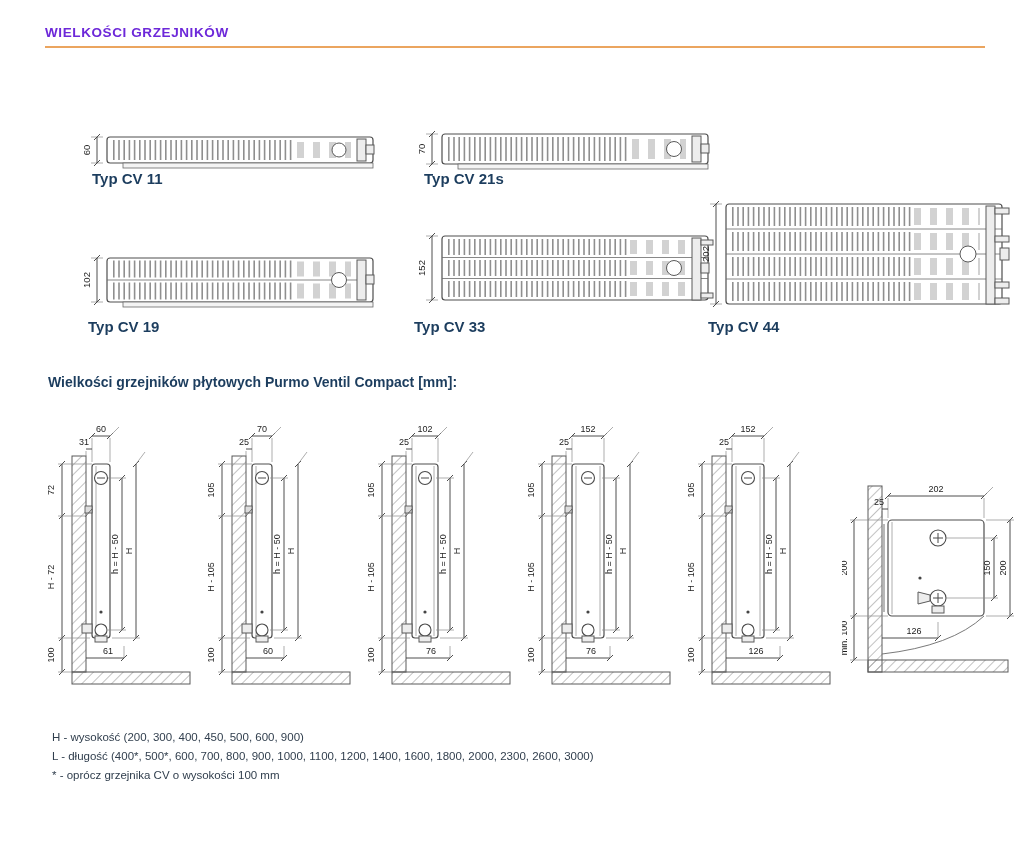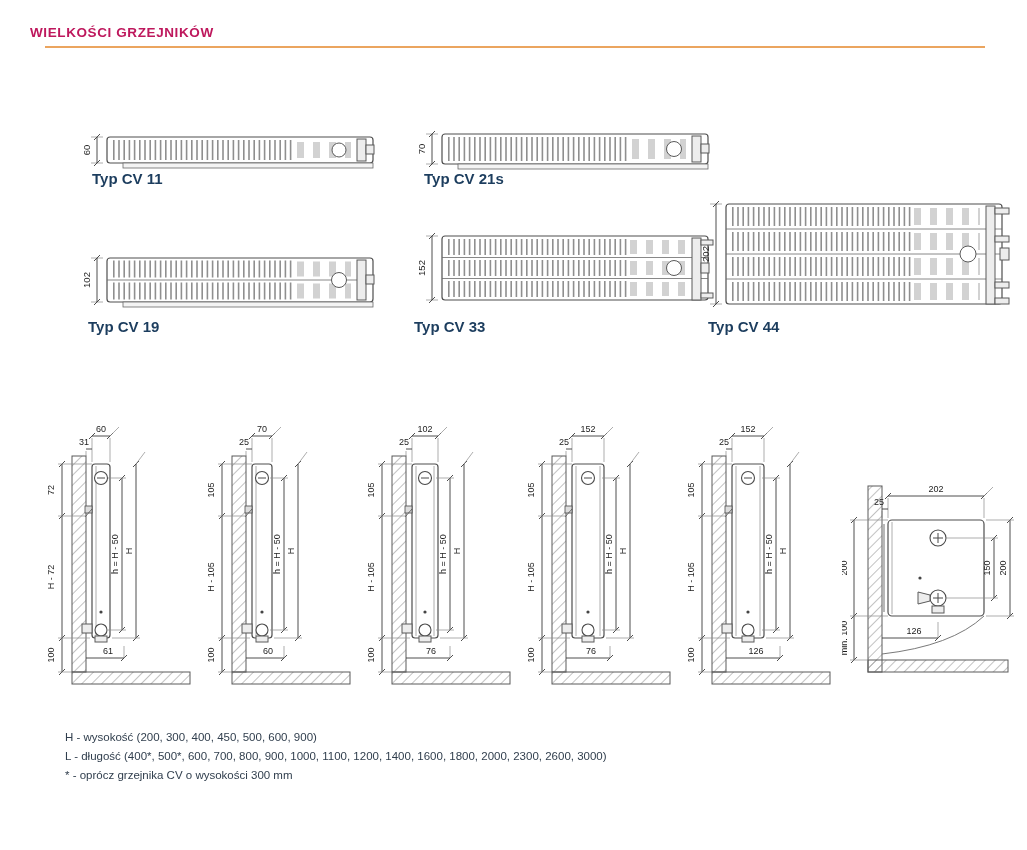--- a/index.html
+++ b/index.html
@@ -1,19 +1,19 @@
 <!DOCTYPE html>
 <html><head>
 <meta charset="utf-8">
 <style>
   html,body{margin:0;padding:0;background:#fff;}
   #page{position:relative;width:1027px;height:850px;background:#fff;overflow:hidden;
         font-family:"Liberation Sans",sans-serif;}
   .abs{position:absolute;}
-  #title{left:30px;top:25px;font-size:13.5px;font-weight:bold;letter-spacing:.6px;color:#be185d;}
+  #title{left:45px;top:25px;font-size:13.5px;font-weight:bold;letter-spacing:.6px;color:#6d28d9;}
   #title-rule{left:45px;top:46px;width:940px;height:0;border-top:2px solid #EBA55F;}
   .typ-label{font-size:15px;font-weight:bold;color:#1C3D5E;}
   #mid-heading{left:48px;top:374px;font-size:14px;font-weight:bold;color:#1C3D5E;}
   .legend-line{position:relative;font-size:11.5px;color:#303E4D;margin:0 0 7px 0;}
   svg{display:block;}
   .dim{stroke:#3a3a3a;stroke-width:.9;fill:none;}
   .ext{stroke:#8a8a8a;stroke-width:.7;fill:none;}
   .tk{stroke:#3a3a3a;stroke-width:.9;}
   .dt{font-family:"Liberation Sans",sans-serif;font-size:9px;fill:#1d1d1d;}
   .dt2{font-family:"Liberation Sans",sans-serif;font-size:9.5px;fill:#1d1d1d;}
@@ -146,20 +146,21 @@
     <circle cx="266" cy="58" r="8" fill="#fff" stroke="#5a5a5a"></circle>
     <rect x="284" y="10" width="9" height="98" class="part"></rect>
     <rect x="293" y="12" width="14" height="6" class="part"></rect>
     <rect x="293" y="40" width="14" height="6" class="part"></rect>
     <rect x="298" y="52" width="9" height="12" class="part"></rect>
     <rect x="293" y="86" width="14" height="6" class="part"></rect>
     <rect x="293" y="102" width="14" height="6" class="part"></rect>
   </svg>
   <div class="abs typ-label" style="left:708px;top:318px">Typ CV 44</div>
 
+  <div id="mid-heading" class="abs">Wielkości grzejników płytowych Purmo Ventil Compact [mm]:</div>
 
   <svg class="abs" style="left:38px;top:420px" width="165" height="282">
     <rect x="34" y="36" width="14" height="216" fill="url(#hatch)" stroke="#5a5a5a"></rect>
     <rect x="34" y="252" width="118" height="12" fill="url(#hatch)" stroke="#5a5a5a"></rect>
     <rect x="54" y="44" width="18" height="174" rx="3" class="outline"></rect>
     <line x1="58" y1="46" x2="58" y2="216" stroke="#9a9a9a" stroke-width="0.8"></line>
     <circle cx="63" cy="58" r="6.5" fill="#fff" stroke="#4a4a4a" stroke-width="1.1"></circle>
     <line x1="59" y1="58" x2="67" y2="58" stroke="#4a4a4a"></line>
     <circle cx="63" cy="210" r="6" fill="#fff" stroke="#4a4a4a" stroke-width="1.1"></circle>
     <rect x="57" y="216" width="12" height="6" class="part"></rect>
@@ -480,19 +481,19 @@
       <line x1="144" y1="44" x2="172" y2="44" class="ext"></line>
         <line x1="144" y1="140" x2="172" y2="140" class="ext"></line>
       <text class="dt" text-anchor="middle" transform="rotate(-90 164 92)" x="164" y="92">200</text>
       <line x1="40" y1="162" x2="96" y2="162" class="dim"></line>
       <line x1="93" y1="165" x2="99" y2="159" class="tk"></line>
       <line x1="96" y1="162" x2="96" y2="146" class="ext"></line>
       <text x="72" y="158" class="dt" text-anchor="middle">126</text>
     </g>
   </svg>
 
-  <div class="abs" style="left:65px;top:731px;width:920px">
+  <div class="abs" style="left:52px;top:731px;width:920px">
     <p class="legend-line">H - wysokość (200, 300, 400, 450, 500, 600, 900)</p>
     <p class="legend-line">L - długość (400*, 500*, 600, 700, 800, 900, 1000, 1100, 1200, 1400, 1600, 1800, 2000, 2300, 2600, 3000)</p>
-    <p class="legend-line">* - oprócz grzejnika CV o wysokości 300 mm</p>
+    <p class="legend-line">* - oprócz grzejnika CV o wysokości 100 mm</p>
   </div>
 
 </div>
 
 </body></html>

